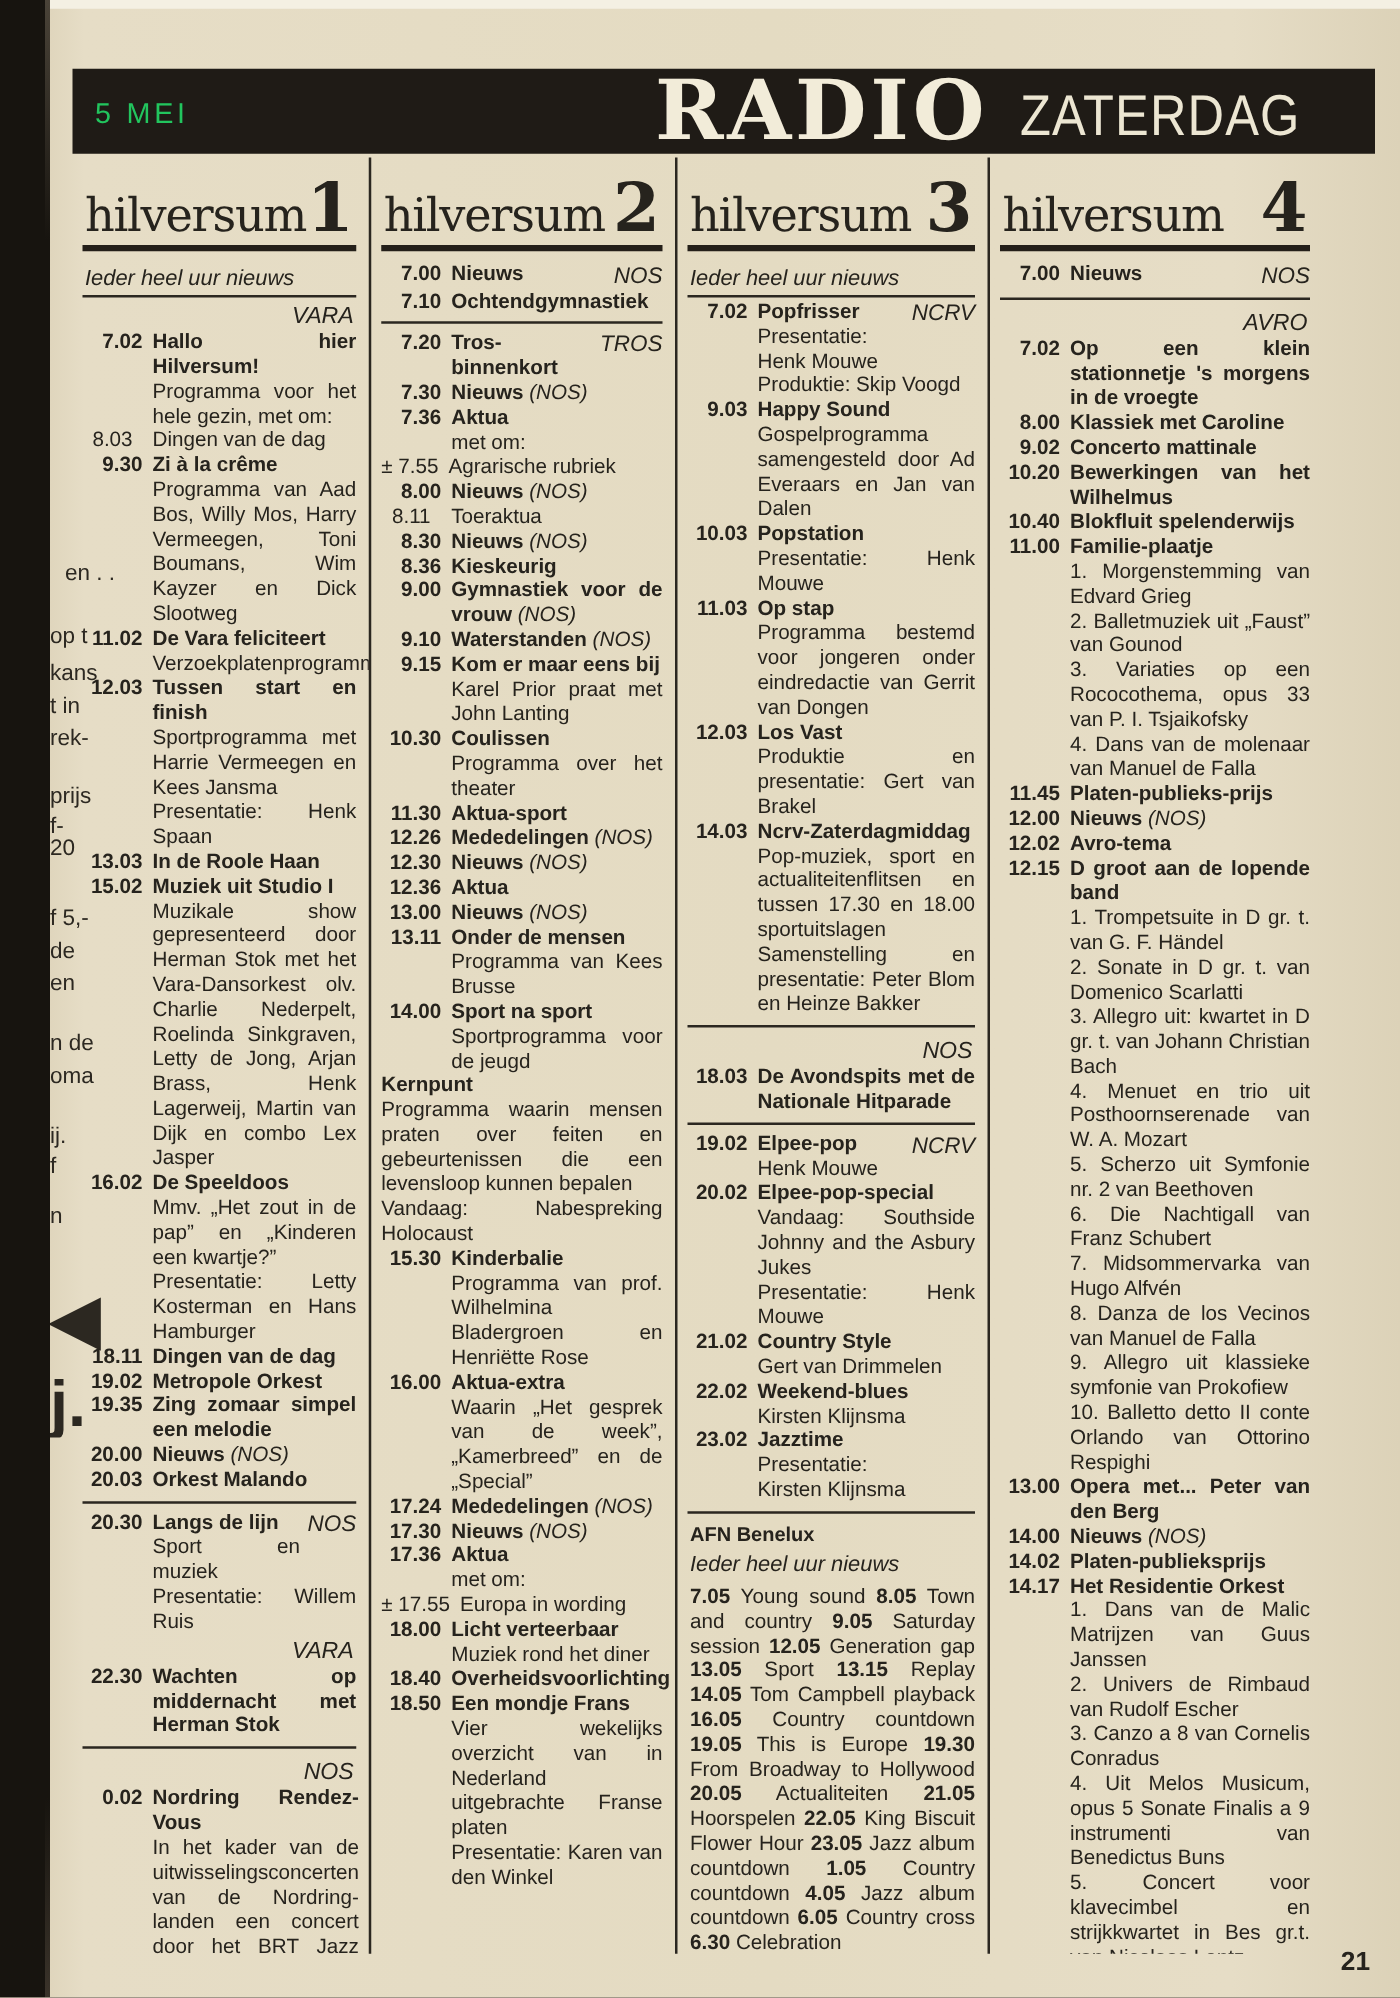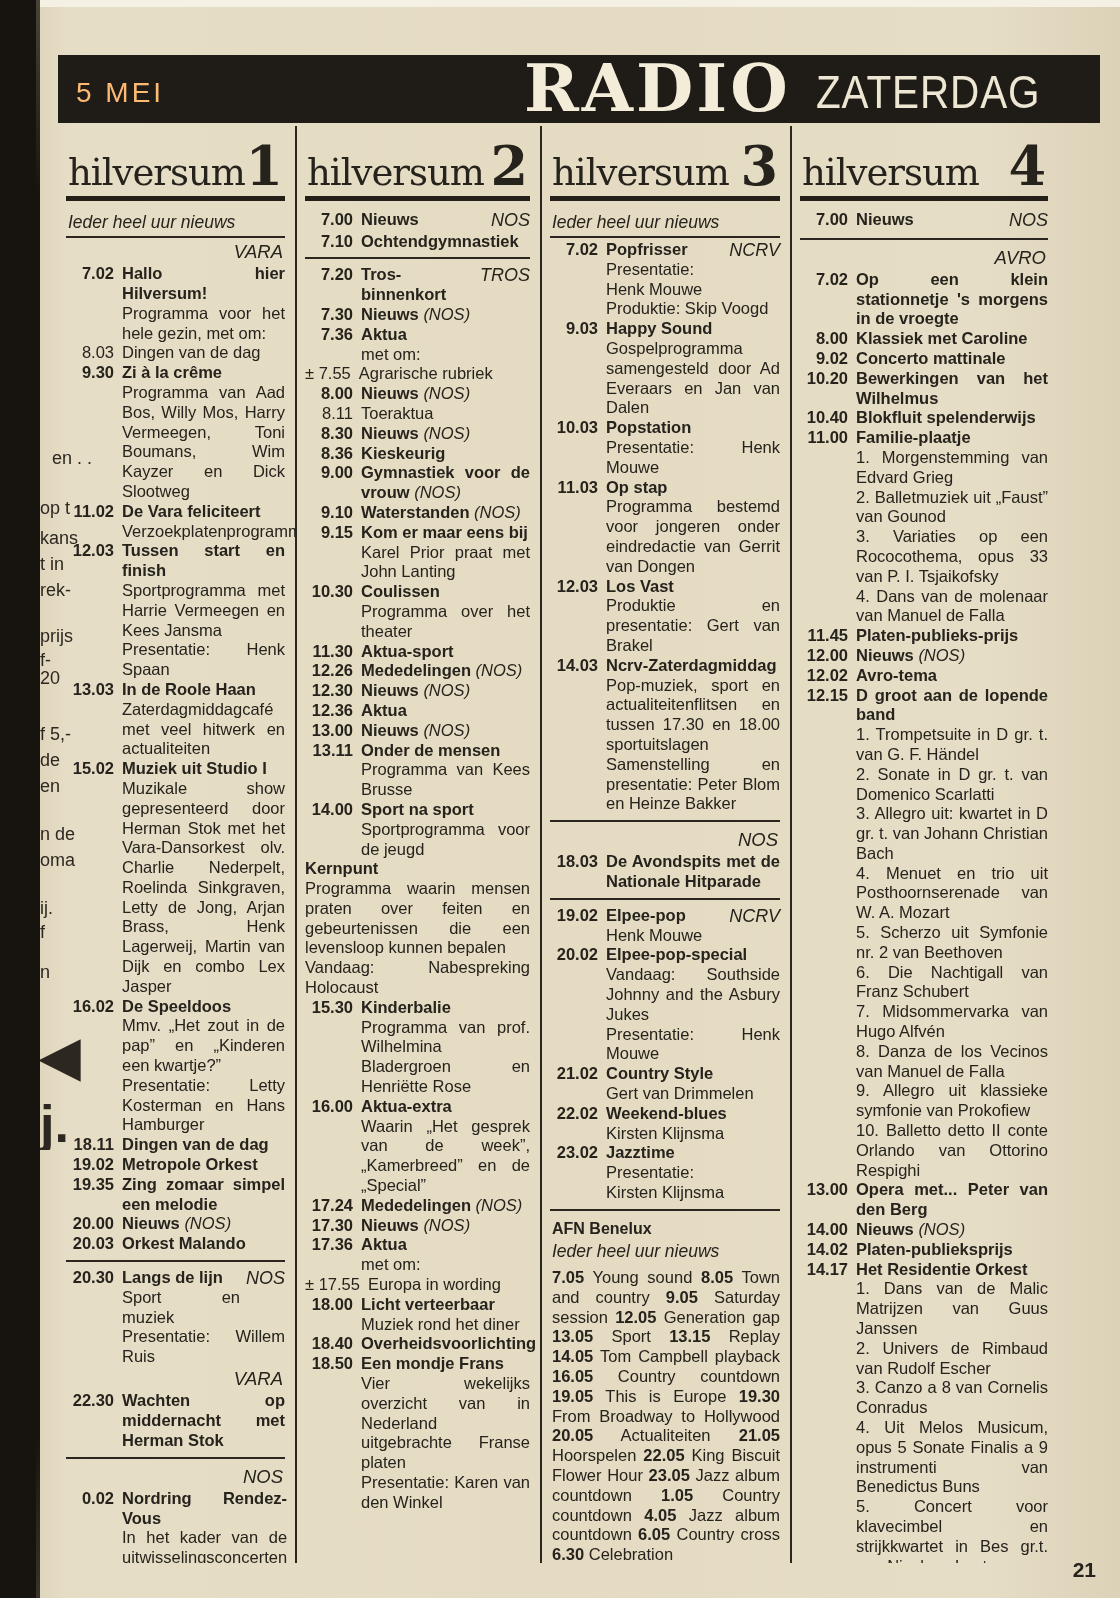--- a/index.html
+++ b/index.html
@@ -7,21 +7,21 @@
     background:linear-gradient(90deg,#d6cbaf 0%,#e6ddc6 6%,#e4dbc2 55%,#e6ddc6 88%,#dcd2b8 100%);
     font-family:"Liberation Sans",sans-serif;color:#26231d;}
   .top-sliver{position:absolute;top:0;left:0;right:0;height:7px;background:#f4f0e3;}
   .edge-strip{position:absolute;top:0;left:0;width:36px;height:100%;background:#17140f;}
   .edge-strip:after{content:"";position:absolute;right:-4px;top:0;width:4px;height:100%;
     background:linear-gradient(180deg,#4a4338,#17140f 12%,#17140f 90%,#3a332a);}
   .fragment{position:absolute;left:40px;width:72px;overflow:hidden;white-space:nowrap;
     font-size:18px;color:#2c2821;}
   .fragment.big{font-size:52px;font-weight:bold;line-height:1;}
   .banner{position:absolute;left:58px;top:55px;width:1042px;height:68px;background:#1f1b16;}
-  .banner-date{position:absolute;left:18px;top:22px;font-size:28px;letter-spacing:3px;color:#fdba74;}
+  .banner-date{position:absolute;left:18px;top:22px;font-size:23px;letter-spacing:3px;color:#22c55e;}
   .banner-radio{position:absolute;left:466px;top:-6px;font-family:"DejaVu Serif",serif;
     font-weight:bold;font-size:66px;letter-spacing:3px;color:#f2ecd9;}
   .banner-day{position:absolute;left:758px;top:10px;font-size:46px;color:#ece6d2;
     transform:scaleX(.88);transform-origin:left;letter-spacing:1px;font-family:"Liberation Sans",sans-serif;}
   .cols{position:absolute;left:58px;top:126px;width:1042px;height:1437px;display:flex;}
   .col{box-sizing:border-box;padding:0 10px 0 8px;overflow:hidden;}
   .col1{width:237px;}
   .col2{width:245px;border-left:2px solid #2b2720;}
   .col3{width:250px;border-left:2px solid #2b2720;}
   .col4{width:310px;border-left:2px solid #2b2720;padding-right:52px;}
@@ -32,21 +32,21 @@
   .col-body{padding-top:9px;font-size:16.5px;line-height:1.2;}
   .note{font-style:italic;font-size:17.5px;padding:2px 0 3px 2px;margin-bottom:2px;}
   .note.ruled{border-bottom:2px solid #2b2720;}
   .netline{text-align:right;font-style:italic;font-size:18.5px;padding:1px 2px 1px 0;}
   .rule{border-top:2px solid #2b2720;margin:6px 0;}
   .shead{font-weight:bold;font-size:16px;padding:2px 0 1px 2px;}
   .para{text-align:justify;padding:1px 0 3px 2px;}
   .prog{display:flex;margin:0;}
   .time{flex:0 0 48px;text-align:right;font-weight:bold;padding-right:8px;white-space:nowrap;}
   .prog.wide .time{flex-basis:auto;}
-  .prog.plain .time,.prog.plain .ptitle{font-weight:normal;}
+  .prog.plain .time,.prog.plain .ptitle{font-weight:normal;text-align:center;}
   .pbody{flex:1;text-align:justify;}
   .ptitle{font-weight:bold;}
   .psuffix{font-style:italic;font-weight:normal;}
   .pnet{float:right;font-style:italic;font-weight:normal;font-size:18px;padding-left:6px;}
   .detail{text-align:justify;}
   .page-number{position:absolute;right:24px;bottom:16px;font-weight:bold;font-size:21px;}
 </style>
 </head>
 <body>
 
@@ -104,21 +104,21 @@
           <div class="prog">
             <span class="time">11.02</span>
             <div class="pbody"><span class="ptitle">De Vara feliciteert</span><div class="detail">Verzoekplatenprogramma</div></div>
           </div>
           <div class="prog">
             <span class="time">12.03</span>
             <div class="pbody"><span class="ptitle">Tussen start en finish</span><div class="detail">Sportprogramma met Harrie Vermeegen en Kees Jansma</div><div class="detail">Presentatie: Henk Spaan</div></div>
           </div>
           <div class="prog">
             <span class="time">13.03</span>
-            <div class="pbody"><span class="ptitle">In de Roole Haan</span><div class="detail">Zaterdagmiddagcafé met veel hitwerk en actualiteiten</div></div>
+            <div class="pbody"><span class="ptitle">In de Roole Haan</span></div>
           </div>
           <div class="prog">
             <span class="time">15.02</span>
             <div class="pbody"><span class="ptitle">Muziek uit Studio I</span><div class="detail">Muzikale show gepresenteerd door Herman Stok met het Vara-Dansorkest olv. Charlie Nederpelt, Roelinda Sinkgraven, Letty de Jong, Arjan Brass, Henk Lagerweij, Martin van Dijk en combo Lex Jasper</div></div>
           </div>
           <div class="prog">
             <span class="time">16.02</span>
             <div class="pbody"><span class="ptitle">De Speeldoos</span><div class="detail">Mmv. „Het zout in de pap” en „Kinderen een kwartje?”</div><div class="detail">Presentatie: Letty Kosterman en Hans Hamburger</div></div>
           </div>
           <div class="prog">

